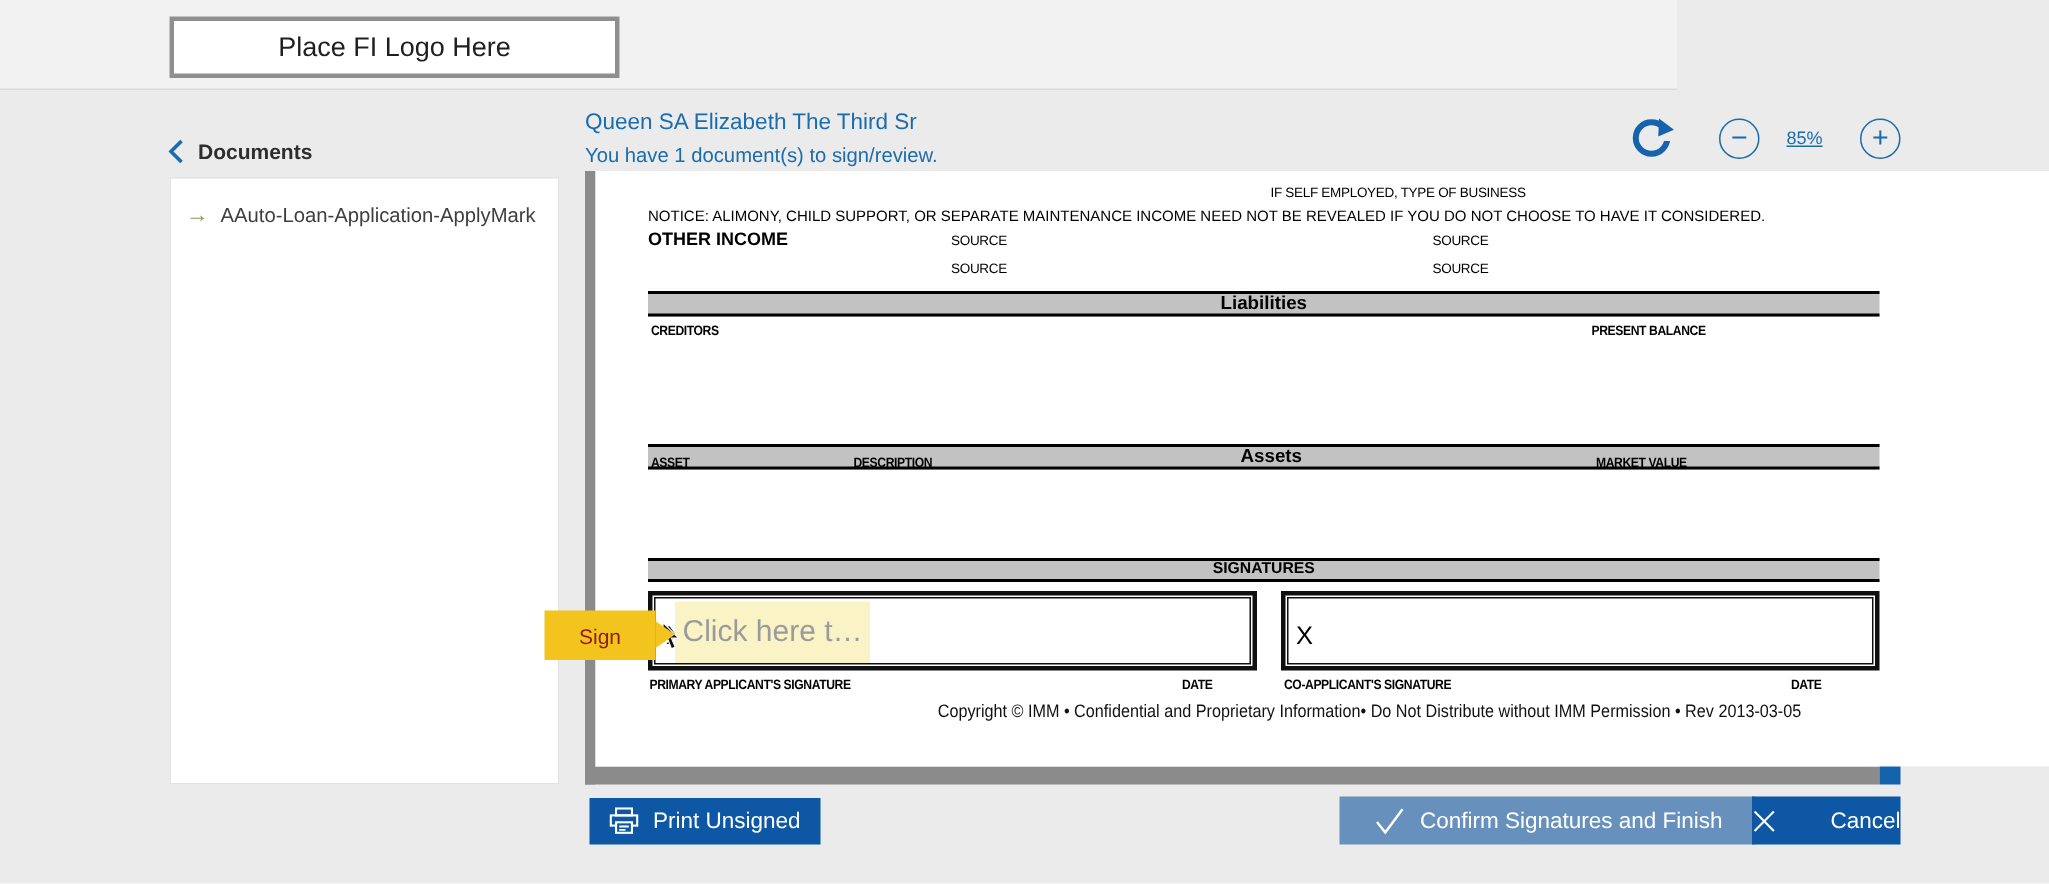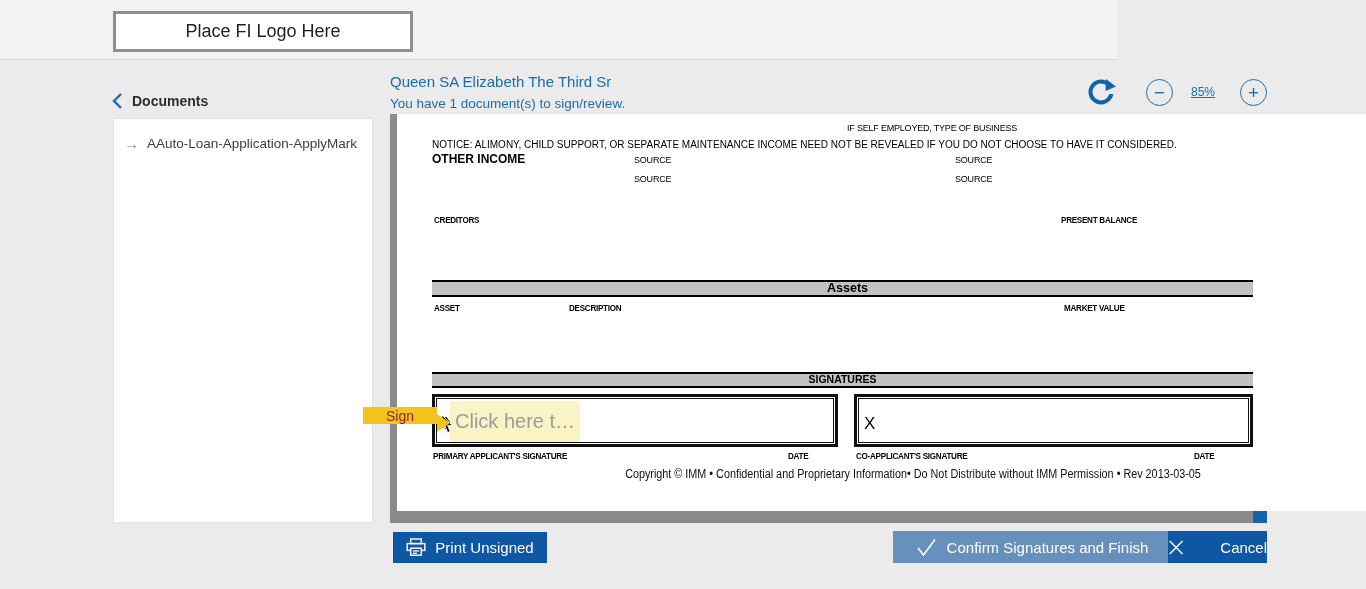--- a/index.html
+++ b/index.html
@@ -51,21 +51,21 @@
     font-weight:bold; font-size:12.5px; line-height:13px; color:#000; }
   .sig-box { position:absolute; top:280px; height:53px; border:3px solid #101010; background:#fff; cursor:pointer; }
   .sig-box .inner { position:absolute; inset:1px; border:1px solid #101010; }
   .x-mark { position:absolute; font-size:17px; color:#000; z-index:1; }
   .highlight { position:absolute; left:53px; top:287px; width:130px; height:41px;
     background:var(--highlight-yellow,#faf3c6); z-index:2; font-size:20px; color:#9b9b9b;
     line-height:41px; padding-left:5px; cursor:pointer; }
   .cursor-icon { position:absolute; left:44px; top:301px; z-index:4; }
   .copyright { position:absolute; left:0; top:353px; width:100%; text-align:center;
     font-size:12px; color:#111; transform:scaleX(0.9); }
-  .sign-tag { position:absolute; left:363px; top:407px; width:74px; height:17px;
+  .sign-tag { position:absolute; left:363px; top:407px; width:74px; height:33px;
     background:var(--sign-tag-gold,#f2c41d); color:var(--sign-tag-text,#8c1d18);
     display:flex; align-items:center; justify-content:center; font-size:14px; z-index:5; cursor:pointer; }
   .sign-tag::after { content:""; position:absolute; left:74px; top:7px; width:0; height:0;
     border-top:9.5px solid transparent; border-bottom:9.5px solid transparent;
     border-left:13px solid var(--sign-tag-gold,#f2c41d); }
   
   .btn { position:absolute; display:flex; align-items:center; justify-content:center;
     gap:9px; color:#fff; font-size:15px; cursor:pointer; border:none; }
   .btn-print   { left:393px;  top:532px; width:154px; height:31px; background:var(--button-blue,#0d57a5); }
   .btn-confirm { left:893px;  top:531px; width:277px; height:32px; background:var(--confirm-blue,#6890bc); }
@@ -119,24 +119,25 @@
 
   <div class="doc-page">
     <div class="lbl t9" style="left:450px; top:9px;">IF SELF EMPLOYED, TYPE OF BUSINESS</div>
     <div class="lbl" style="left:35px; top:25px; font-size:10px;">NOTICE: ALIMONY, CHILD SUPPORT, OR SEPARATE MAINTENANCE INCOME NEED NOT BE REVEALED IF YOU DO NOT CHOOSE TO HAVE IT CONSIDERED.</div>
     <div class="lbl" style="left:35px; top:38px; font-size:12px; font-weight:bold;">OTHER INCOME</div>
     <div class="lbl t9" style="left:237px; top:41px;">SOURCE</div>
     <div class="lbl t9" style="left:558px; top:41px;">SOURCE</div>
     <div class="lbl t9" style="left:237px; top:60px;">SOURCE</div>
     <div class="lbl t9" style="left:558px; top:60px;">SOURCE</div>
 
+    <div class="sec-bar" style="top:80px;">Liabilities</div>
     <div class="lbl b9" style="left:37px; top:101px;">CREDITORS</div>
     <div class="lbl b9" style="left:664px; top:101px;">PRESENT BALANCE</div>
 
-    <div class="sec-bar" style="top:166px;padding-left:10px;">Assets</div>
+    <div class="sec-bar" style="top:182px;padding-left:10px;">Assets</div>
     <div class="lbl b9" style="left:37px; top:189px;">ASSET</div>
     <div class="lbl b9" style="left:172px; top:189px;">DESCRIPTION</div>
     <div class="lbl b9" style="left:667px; top:189px;">MARKET VALUE</div>
 
     <div class="sec-bar" style="top:258px; height:16px; font-size:10.5px; line-height:11px;">SIGNATURES</div>
 
     <div class="sig-box" style="left:35px; width:406px;">
       <div class="inner"></div>
     </div>
     <div class="sig-box" style="left:457px; width:399px;">

